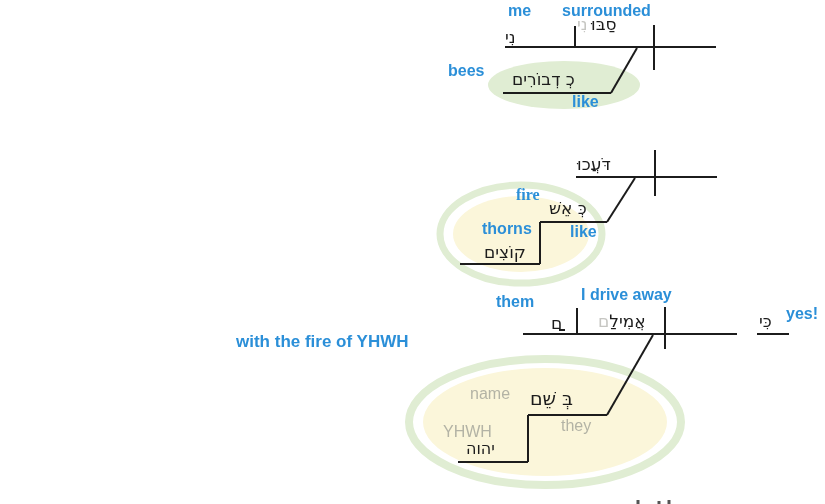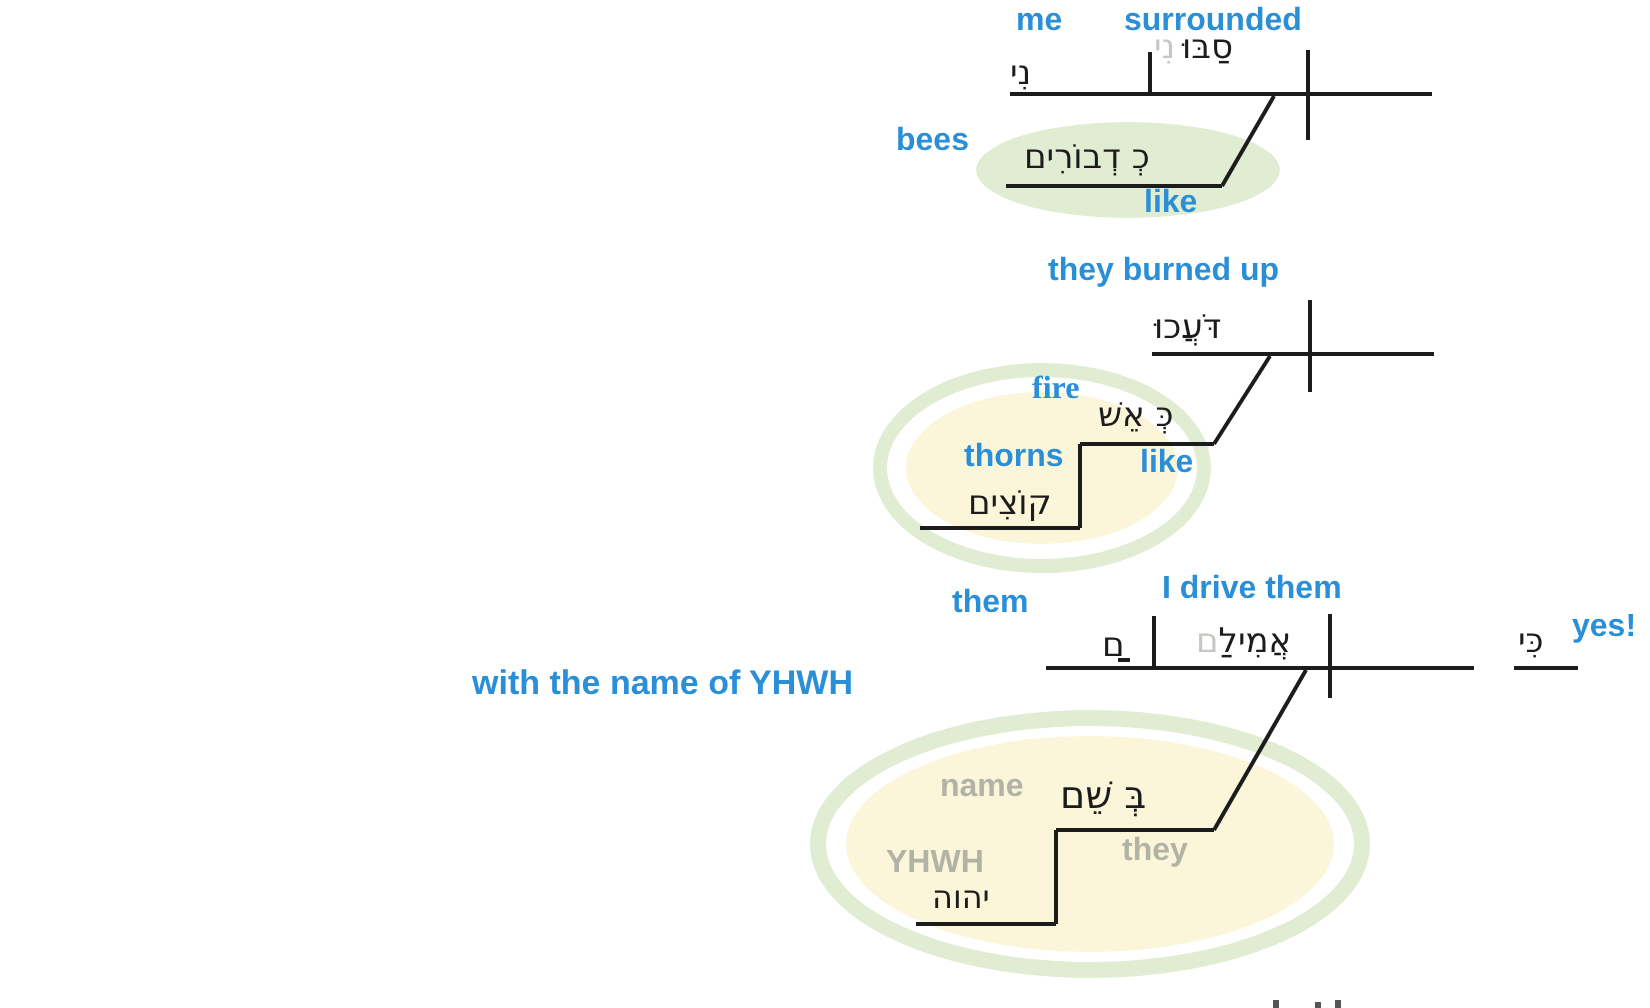--- a/index.html
+++ b/index.html
@@ -6,21 +6,21 @@
     --blue:#2b8fd8; --grey-label:#b3b3a5; --grey-heb:#c6c6c2;
     --ink:#1c1c1c; --green-fill:#e0edd3; --green-ring:#dcead0; --yellow:#fbf6da;
   }
   html,body{margin:0;padding:0;}
   body{width:825px;height:504px;background:#ffffff;overflow:hidden;
        font-family:"Liberation Sans", sans-serif;position:relative;}
   #stage{position:absolute;left:0;top:0;width:825px;height:504px;}
   svg{position:absolute;left:0;top:0;}
   .lab{position:absolute;font-weight:700;font-size:16px;color:var(--blue);
        white-space:nowrap;line-height:1;}
-  .glab{position:absolute;font-weight:700;font-size:16px;color:var(--grey-label);
+  .glab{position:absolute;font-weight:400;font-size:16px;color:var(--grey-label);
        white-space:nowrap;line-height:1;}
   .heb{position:absolute;font-family:"DejaVu Sans", sans-serif;font-size:17px;
        color:var(--ink);white-space:nowrap;line-height:1;direction:rtl;unicode-bidi:isolate;}
   .heb .gry{color:var(--grey-heb);}
   .ctr{text-align:left;}
   .ellipse-fill{fill:var(--green-fill);}
   .ellipse-ring{fill:none;stroke:var(--green-ring);}
   .ellipse-yellow{fill:var(--yellow);}
   .dline{stroke:var(--ink);stroke-width:2;fill:none;}
   .cutmark{stroke:#555;stroke-width:3;fill:none;}
@@ -77,42 +77,41 @@
   <div class="lab" style="left:508px;top:3px;">me</div>
   <div class="lab" style="left:562px;top:3px;">surrounded</div>
 
   <div class="heb ctr" style="left:505px;top:29px;width:70px;">נִי</div>
   <div class="heb ctr" style="left:577px;top:16px;width:58px;"><span>סַבּוּ</span> <span class="gry">נִי</span></div>
 
   <div class="lab" style="left:448px;top:63px;">bees</div>
   <div class="heb ctr" style="left:512px;top:71px;width:96px;">כְ דְבוֹרִים</div>
   <div class="lab" style="left:572px;top:94px;">like</div>
 
-  <div class="lab" style="left:524px;top:128px;">they burned up</div>
   <div class="heb ctr" style="left:577px;top:156px;width:78px;">דֹּעֲכוּ</div>
 
   <div class="lab" style="left:516px;top:187px;font-family:Liberation Serif, serif;">fire</div>
   <div class="heb ctr" style="left:549px;top:200px;width:58px;">כְּ אֵשׁ</div>
   <div class="lab" style="left:570px;top:224px;">like</div>
 
   <div class="lab" style="left:434px;top:221px;margin-left:48px;">thorns</div>
   <div class="heb ctr" style="left:484px;top:244px;width:66px;">קוֹצִים</div>
 
-  <div class="lab" style="left:476px;top:294px;">them</div>
-  <div class="lab" style="left:581px;top:287px;">I drive them</div>
+  <div class="lab" style="left:496px;top:294px;">them</div>
+  <div class="lab" style="left:581px;top:287px;">I drive away</div>
 
   <div class="heb" style="left:551px;top:315px;">ם</div>
   <div class="vowel-dash" style="left:559px;top:329px;"></div>
 
   <div class="heb ctr" style="left:598px;top:313px;width:62px;"><span>אֲמִילַ</span><span class="gry">ם</span></div>
 
   <div class="heb" style="left:759px;top:313px;">כִּי</div>
   <div class="lab" style="left:786px;top:306px;">yes!</div>
 
-  <div class="lab" style="left:236px;top:333px;font-size:17px;">with the name of YHWH</div>
+  <div class="lab" style="left:236px;top:333px;font-size:17px;">with the fire of YHWH</div>
 
   <div class="glab" style="left:470px;top:386px;">name</div>
   <div class="heb ctr" style="left:530px;top:389px;width:64px;font-size:19px;">בְּ שֵׁם</div>
   <div class="glab" style="left:561px;top:418px;">they</div>
 
   <div class="glab" style="left:403px;top:424px;margin-left:40px;">YHWH</div>
   <div class="heb ctr" style="left:466px;top:441px;width:42px;font-size:16px;">יהוה</div>
 
 </div>
 

